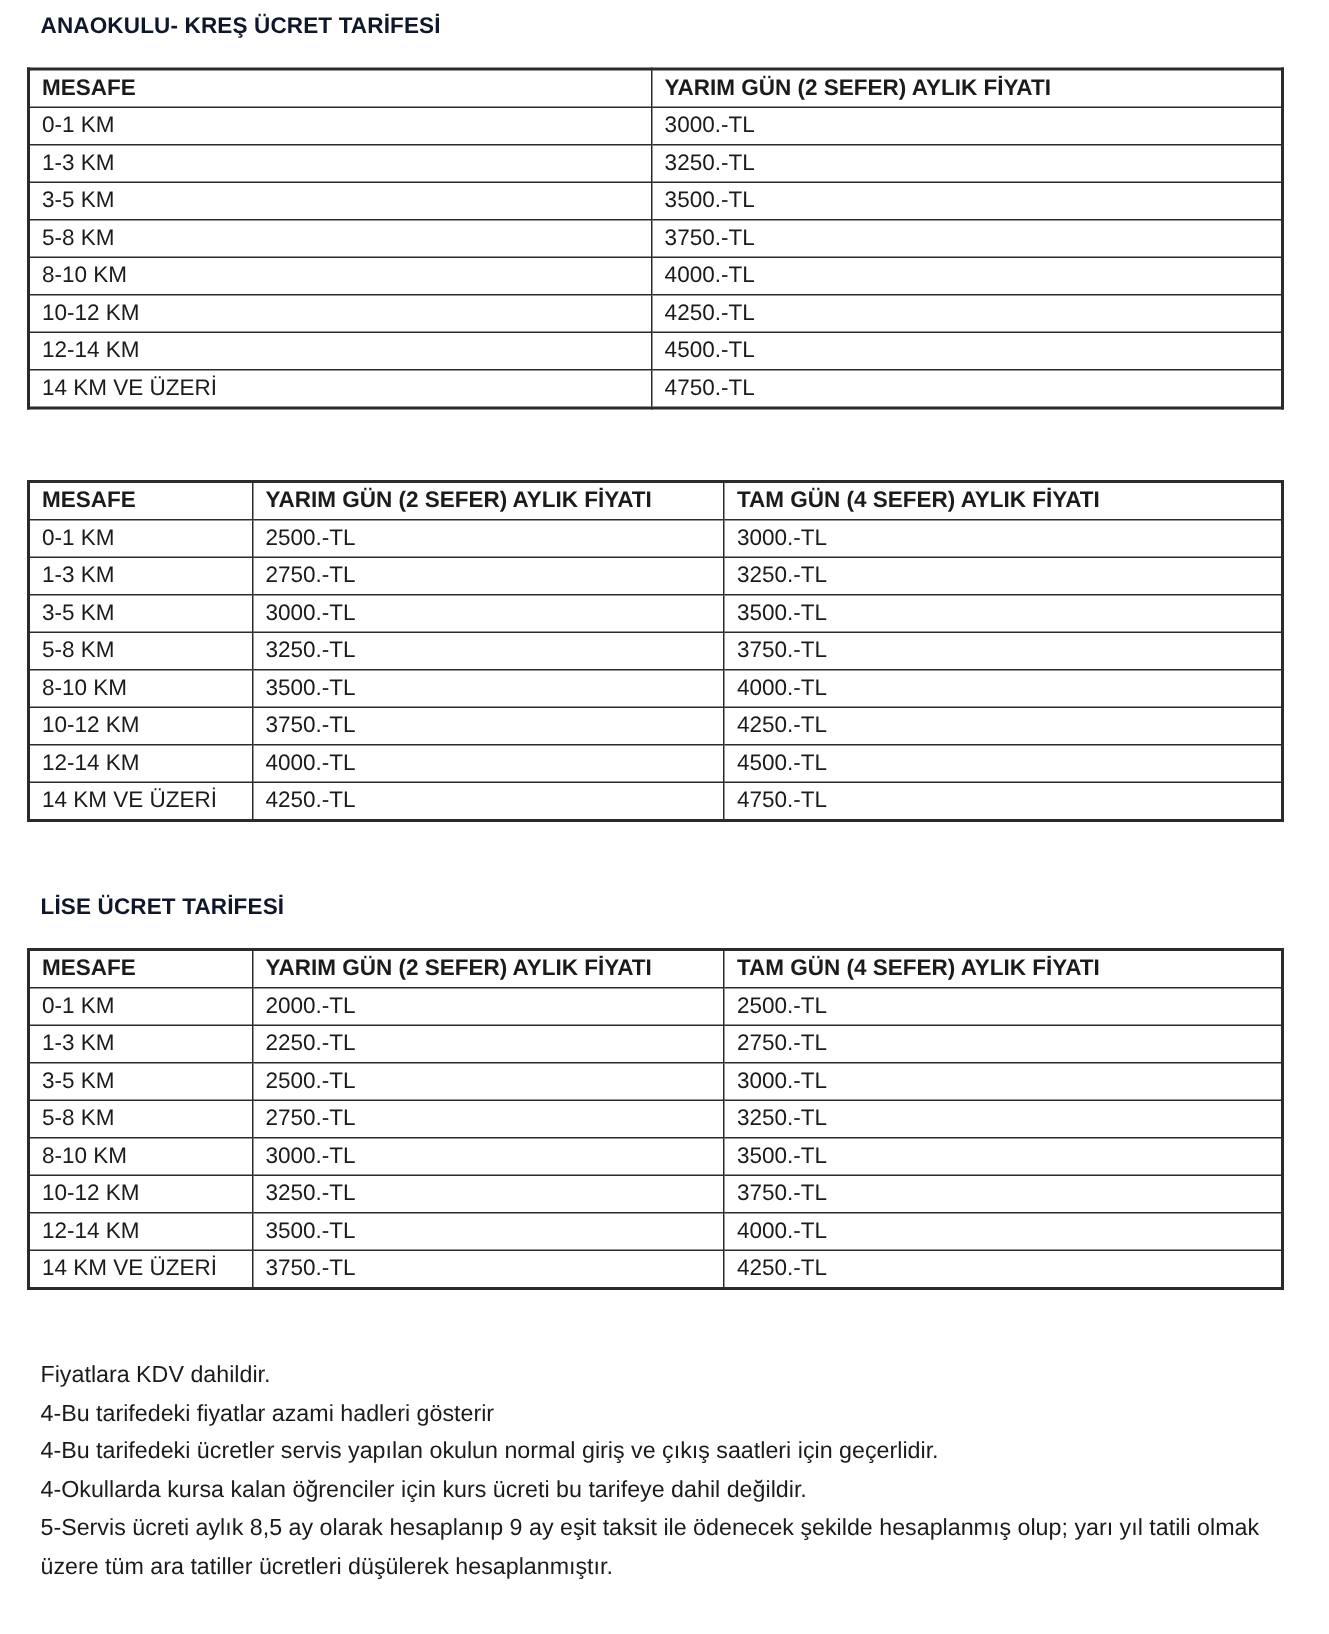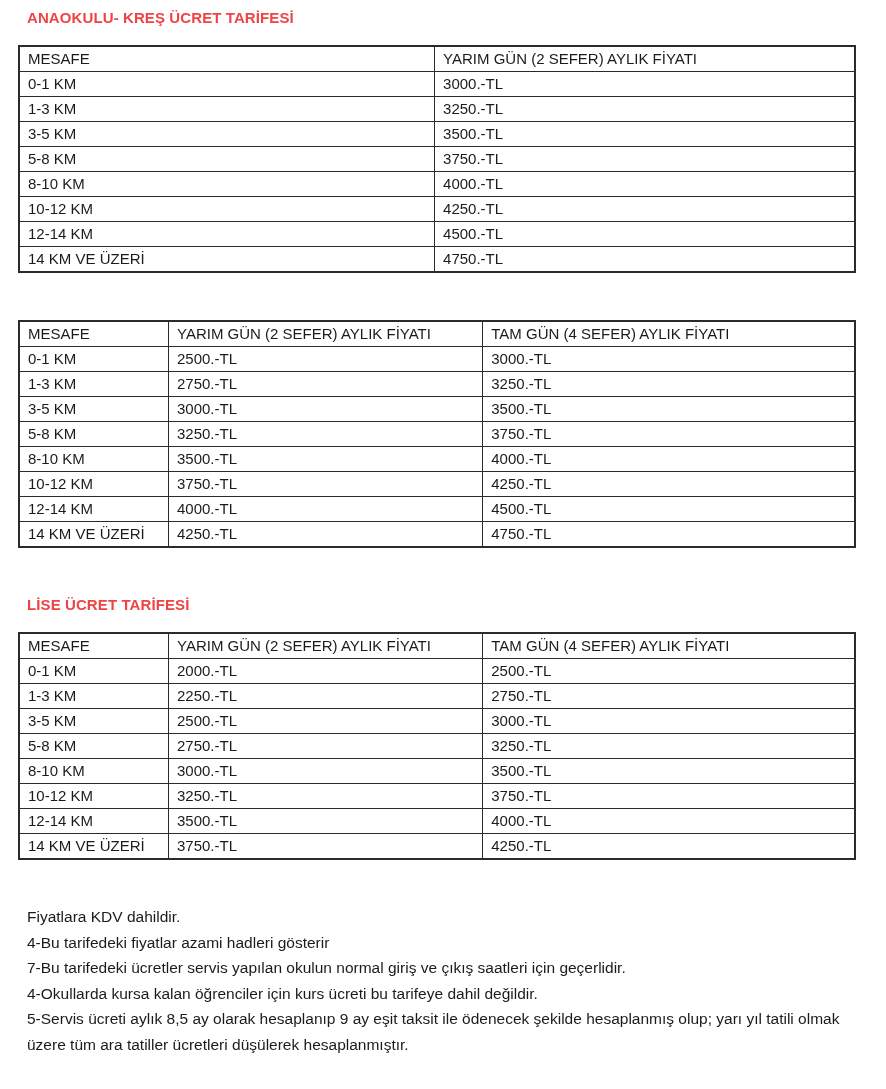--- a/index.html
+++ b/index.html
@@ -16,42 +16,42 @@
     font-family: "Liberation Sans", sans-serif;
     color: #1b1b1b;
     overflow: hidden;
   }
   .section-title {
     font-size: 15px;
     font-weight: bold;
     margin: 0 0 0 9px;
     line-height: 20px;
     letter-spacing: 0.1px;
-    color: #ef4444;
+    color: #0f172a;
   }
   .tariff-table {
     width: 838px;
     border-collapse: collapse;
     table-layout: fixed;
     margin-top: 17px;
     border: 2px solid #2b2b2b;
   }
   .tariff-table th, .tariff-table td {
     border: 1px solid #2b2b2b;
     font-size: 15px;
     padding: 2px 8px 3px 8px;
     height: 19px;
     line-height: 19px;
     text-align: left;
     vertical-align: middle;
     white-space: nowrap;
     overflow: hidden;
   }
   .tariff-table th {
-    font-weight: normal;
+    font-weight: bold;
     border-radius: 10px;
   }
   .table-2col th:nth-child(1), .table-2col td:nth-child(1) { width: 49.7%; }
   .table-2col th:nth-child(2), .table-2col td:nth-child(2) { width: 50.3%; }
   .table-3col th:nth-child(1), .table-3col td:nth-child(1) { width: 16.9%; }
   .table-3col th:nth-child(2), .table-3col td:nth-child(2) { width: 37.9%; }
   .table-3col th:nth-child(3), .table-3col td:nth-child(3) { width: 45.2%; }
   .section { margin: 0; }
   .section + .section { margin-top: 47px; }
   .notes {
@@ -221,18 +221,18 @@
             <td>3750.-TL</td>
             <td>4250.-TL</td>
           </tr>
         </tbody>
     </table>
   </div>
 
   <div class="notes">
       <p class="note-line">Fiyatlara KDV dahildir.</p>
       <p class="note-line">4-Bu tarifedeki fiyatlar azami hadleri gösterir</p>
-      <p class="note-line">7-Bu tarifedeki ücretler servis yapılan okulun normal giriş ve çıkış saatleri için geçerlidir.</p>
+      <p class="note-line">4-Bu tarifedeki ücretler servis yapılan okulun normal giriş ve çıkış saatleri için geçerlidir.</p>
       <p class="note-line">4-Okullarda kursa kalan öğrenciler için kurs ücreti bu tarifeye dahil değildir.</p>
       <p class="note-line">5-Servis ücreti aylık 8,5 ay olarak hesaplanıp 9 ay eşit taksit ile ödenecek şekilde hesaplanmış olup; yarı yıl tatili olmak üzere tüm ara tatiller ücretleri düşülerek hesaplanmıştır.</p>
     </div>
 
 </div>
 
 </body></html>

